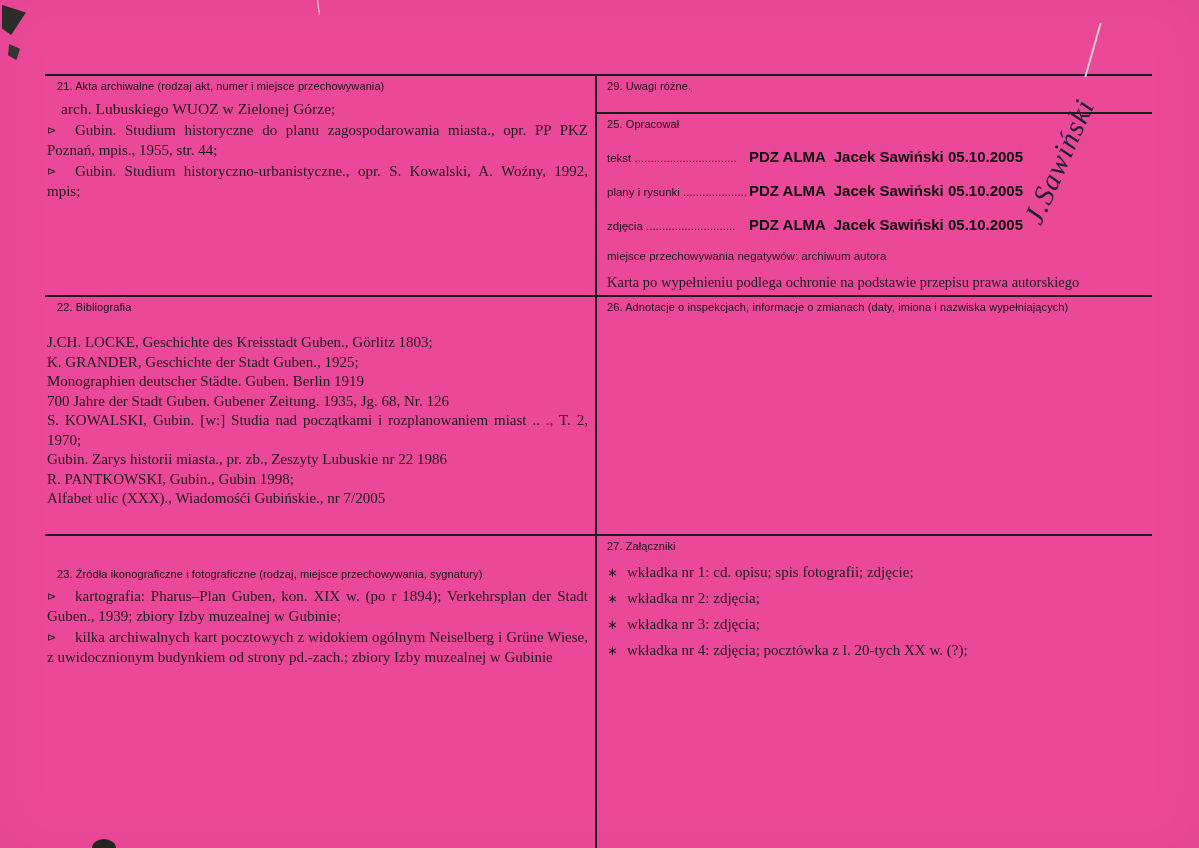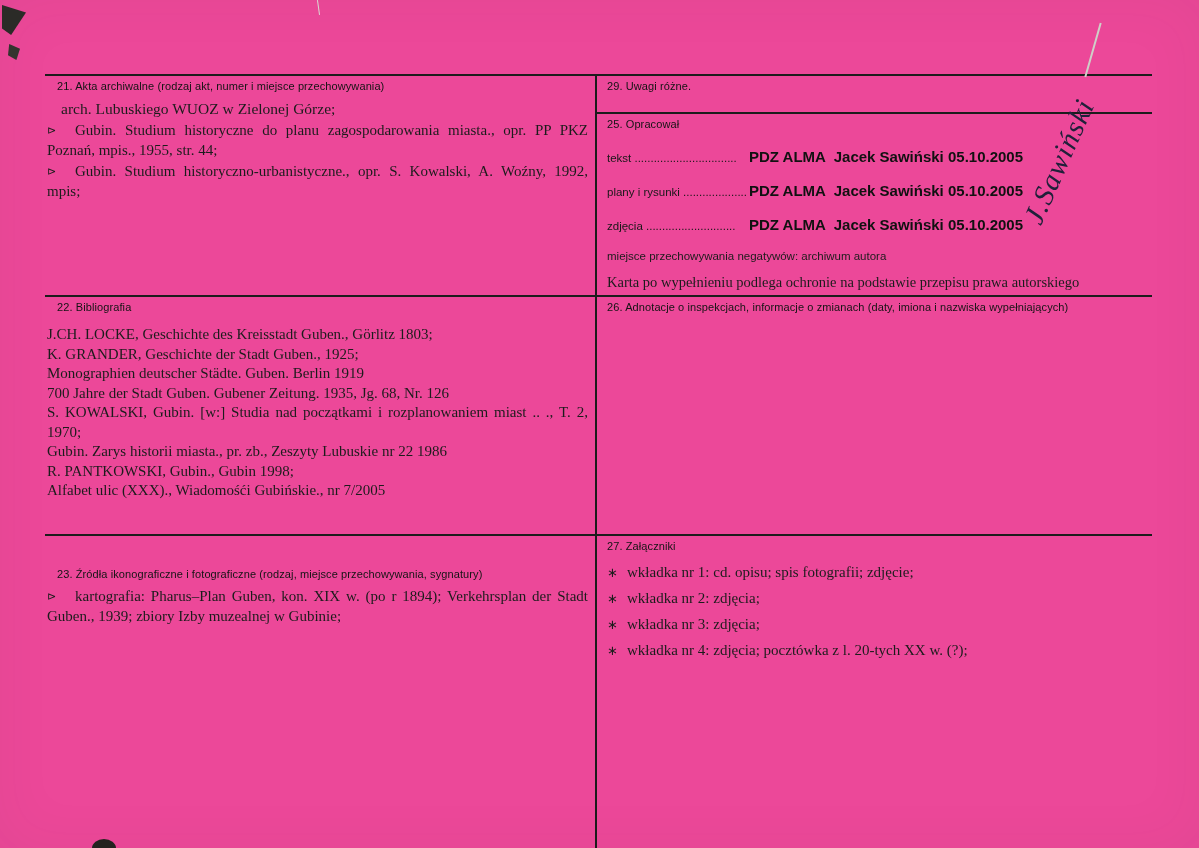--- a/index.html
+++ b/index.html
@@ -15,21 +15,21 @@
     font-size:11px; letter-spacing:.1px; color:#141414;
   }
   .serif15 { font-size:15px; line-height:19.5px; }
   .block { position:absolute; }
   .jp { text-align:justify; margin:0 0 2px 0; }
   .tri { display:inline-block; width:28px; font-size:11px; vertical-align:1px; }
   .s21-intro { margin:8px 0 3px 14px; font-size:15.5px; }
   .s22-lines p { margin:0; }
   .s23-items { margin-top:7px; }
   .s21-items { margin-top:2px; }
-  .s22-lines { margin-top:12px; }
+  .s22-lines { margin-top:20px; }
   .f25 { display:flex; align-items:baseline; margin-bottom:17px; }
   .f25-left {
     width:142px; min-width:142px; overflow:hidden; white-space:nowrap;
     font-family:"Liberation Sans", sans-serif; font-size:11.5px; color:#181818;
   }
   .f25-val {
     font-family:Liberation Sans, sans-serif; font-weight:bold;
     font-size:15px; white-space:pre; color:#111;
   }
   .note-small { font-family:"Liberation Sans", sans-serif; font-size:11.5px; margin:8px 0 0 0; }
@@ -82,20 +82,21 @@
       <p>Gubin. Zarys historii miasta., pr. zb., Zeszyty Lubuskie nr 22 1986</p>
       <p>R. PANTKOWSKI, Gubin., Gubin 1998;</p>
       <p>Alfabet ulic (XXX)., Wiadomośći Gubińskie., nr 7/2005</p>
     </div>
   </section>
 
   <section class="block" style="left:47px;top:568px;width:541px;">
     <div class="lbl" style="margin-left:10px;">23. Źródła ikonograficzne i fotograficzne (rodzaj, miejsce przechowywania, sygnatury)</div>
     <div class="s23-items serif15">
       <p class="jp"><span class="tri">⊳</span><span>kartografia: Pharus–Plan Guben, kon. XIX w. (po r 1894); Verkehrsplan der Stadt Guben., 1939; zbiory Izby muzealnej w Gubinie;</span></p>
+      <p class="jp"><span class="tri">⊳</span><span>kilka archiwalnych kart pocztowych z widokiem ogólnym Neiselberg i Grüne Wiese, z uwidocznionym budynkiem od strony pd.-zach.; zbiory Izby muzealnej w Gubinie</span></p>
     </div>
   </section>
 
   <section class="block" style="left:607px;top:80px;width:540px;">
     <div class="lbl">29. Uwagi różne.</div>
   </section>
 
   <section class="block" style="left:607px;top:118px;width:540px;">
     <div class="lbl" style="margin-bottom:18px;">25. Opracował</div>
     <div class="f25">

